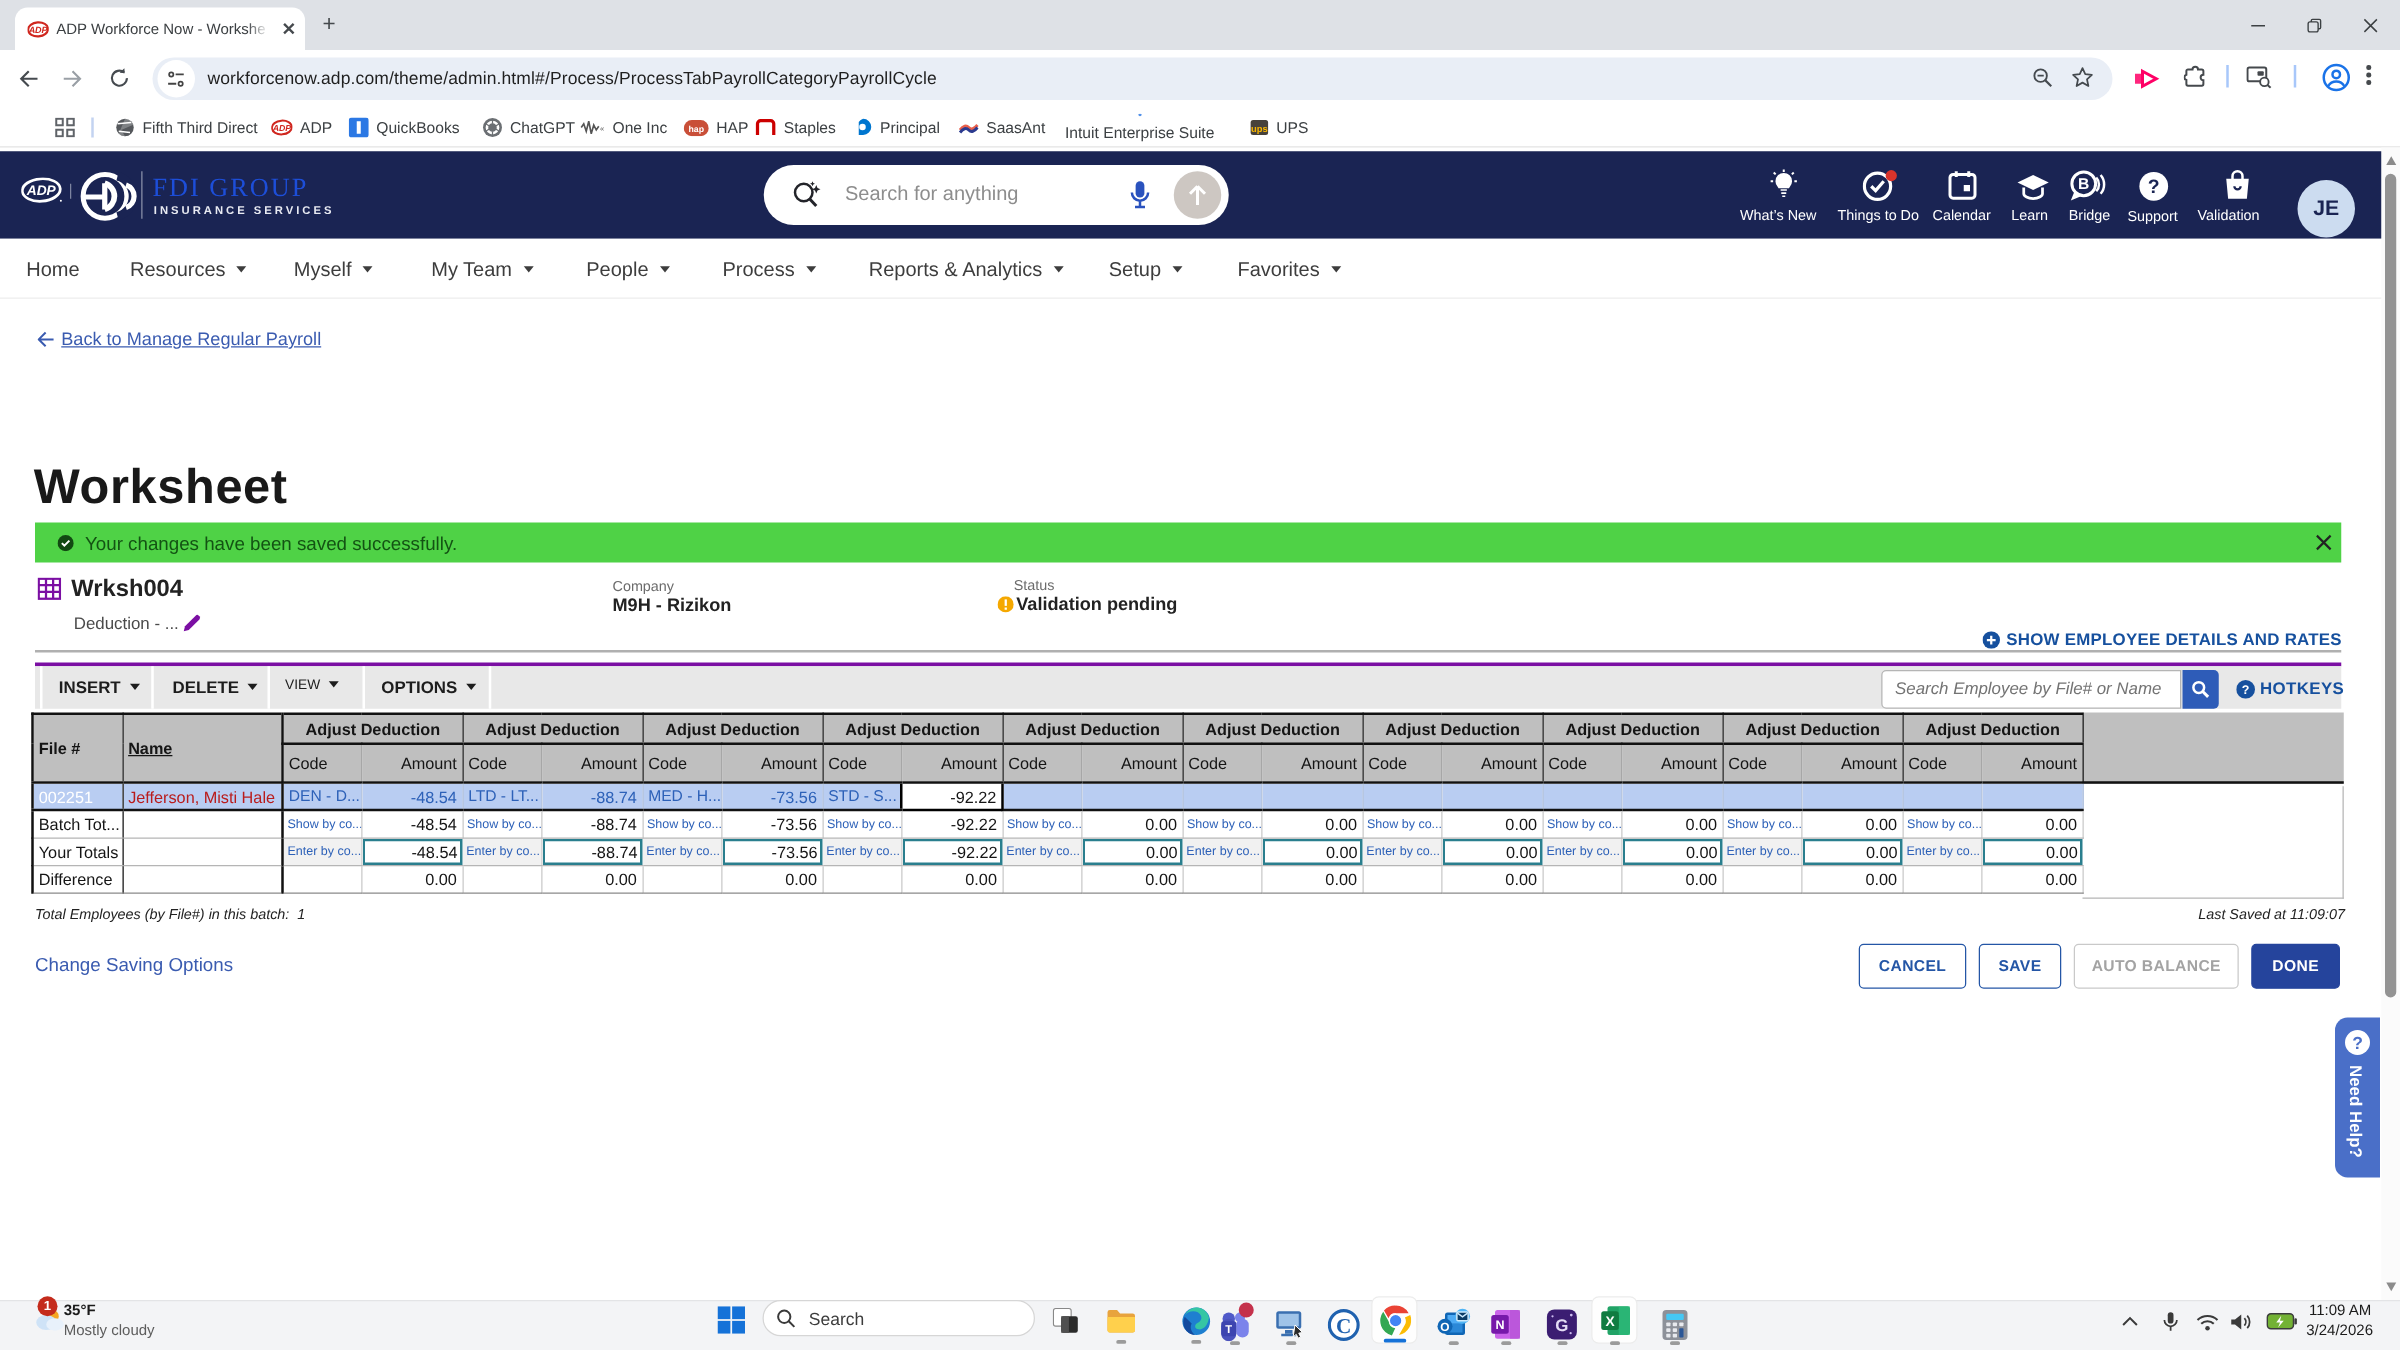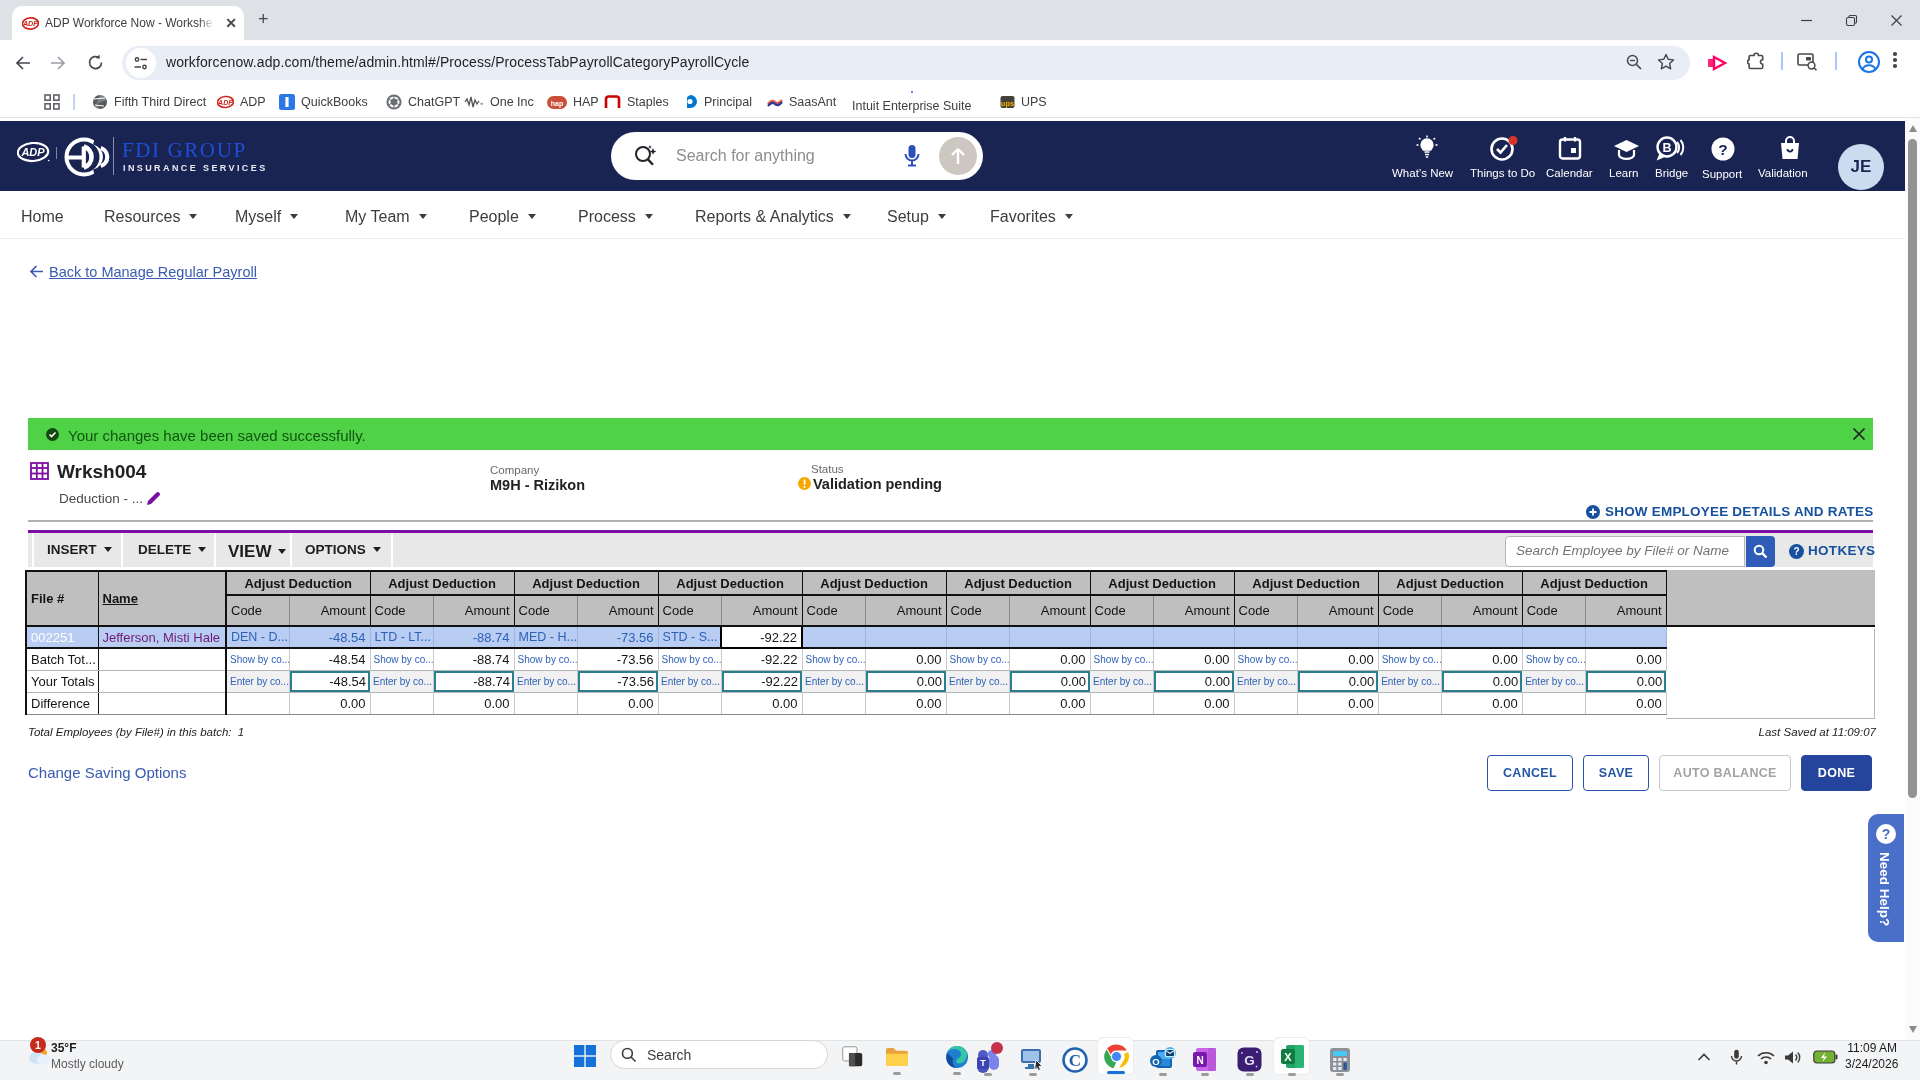--- a/index.html
+++ b/index.html
@@ -333,20 +333,21 @@
   <div class="navitem" style="left:578px;">Process<span class="caret"></span></div>
   <div class="navitem" style="left:695px;">Reports &amp; Analytics<span class="caret"></span></div>
   <div class="navitem" style="left:887px;">Setup<span class="caret"></span></div>
   <div class="navitem" style="left:990px;">Favorites<span class="caret"></span></div>
 
   <svg class="abs" style="left:30px;top:265px;" width="13" height="13" viewBox="0 0 13 13">
       <path d="M6.5 1 L1 6.5 L6.5 12 M1 6.5 H13" stroke="#3a5bb0" stroke-width="1.6" fill="none"></path>
     </svg>
   <div class="abs" style="left:49px;top:264px;font-size:14.5px;color:#3a5bb0;text-decoration:underline;">Back to Manage Regular Payroll</div>
 
+  <div class="abs" style="left:27px;top:368px;font-size:39px;font-weight:800;color:#191919;letter-spacing:0.5px;">Worksheet</div>
 
   <div class="abs" style="left:28px;top:418px;width:1845px;height:32px;background:#4fd246;"></div>
   <svg class="abs" style="left:46px;top:428px;" width="13" height="13" viewBox="0 0 13 13">
       <circle cx="6.5" cy="6.5" r="6.5" fill="#124912"></circle>
       <path d="M3.5 6.5 l2 2 L9.5 4.5" stroke="#fff" stroke-width="1.6" fill="none"></path>
     </svg>
   <div class="abs" style="left:68px;top:427px;font-size:15px;color:#135313;">Your changes have been saved successfully.</div>
   <svg class="abs" style="left:1852px;top:427px;" width="14" height="14" viewBox="0 0 14 14">
       <path d="M1.5 1.5 L12.5 12.5 M12.5 1.5 L1.5 12.5" stroke="#222" stroke-width="1.7"></path>
     </svg>
@@ -385,21 +386,21 @@
 
   <div class="abs" style="left:28px;top:530px;width:1845px;height:3px;background:#7b0fa3;"></div>
   <div class="abs" style="left:28px;top:533px;width:1845px;height:34px;background:#e8e8e8;"></div>
   <div class="abs" style="left:32px;top:533px;width:2px;height:34px;background:#fff;"></div>
   <div class="abs" style="left:121px;top:533px;width:2px;height:34px;background:#fff;"></div>
   <div class="abs" style="left:214px;top:533px;width:2px;height:34px;background:#fff;"></div>
   <div class="abs" style="left:290px;top:533px;width:2px;height:34px;background:#fff;"></div>
   <div class="abs" style="left:391px;top:533px;width:2px;height:34px;background:#fff;"></div>
   <div class="abs" style="left:47px;top:542px;font-size:13.5px;font-weight:bold;color:#1d1d1d;">INSERT<span class="caret" style="border-top-color:#1d1d1d;margin-left:7px;"></span></div>
   <div class="abs" style="left:138px;top:542px;font-size:13.5px;font-weight:bold;color:#1d1d1d;">DELETE<span class="caret" style="border-top-color:#1d1d1d;margin-left:7px;"></span></div>
-  <div class="abs" style="left:228px;top:542px;font-size:17px;font-weight:bold;color:#1d1d1d;">VIEW<span class="caret" style="border-top-color:#1d1d1d;margin-left:7px;"></span></div>
+  <div class="abs" style="left:228px;top:542px;font-size:11px;font-weight:normal;color:#1d1d1d;">VIEW<span class="caret" style="border-top-color:#1d1d1d;margin-left:7px;"></span></div>
   <div class="abs" style="left:305px;top:542px;font-size:13.5px;font-weight:bold;color:#1d1d1d;">OPTIONS<span class="caret" style="border-top-color:#1d1d1d;margin-left:7px;"></span></div>
   <div class="abs" style="left:1505px;top:536px;width:240px;height:31px;background:#fff;border:1px solid #b5b5b5;border-radius:4px 0 0 4px;"></div>
   <div class="abs" style="left:1516px;top:543px;font-size:13.5px;font-style:italic;color:#737373;">Search Employee by File# or Name</div>
   <div class="abs" style="left:1746px;top:536px;width:29px;height:31px;background:#2e5cb8;border-radius:0 4px 4px 0;"></div>
   <svg class="abs" style="left:1753px;top:544px;" width="15" height="15" viewBox="0 0 15 15">
       <circle cx="6" cy="6" r="4.3" fill="none" stroke="#fff" stroke-width="2"></circle>
       <line x1="9.2" y1="9.2" x2="13.5" y2="13.5" stroke="#fff" stroke-width="2.4"></line>
     </svg>
   <svg class="abs" style="left:1789px;top:544px;" width="15" height="15" viewBox="0 0 15 15">
       <circle cx="7.5" cy="7.5" r="7.5" fill="#16509e"></circle>
@@ -466,21 +467,21 @@
           <td class="shdr amt" style="border-right:1.5px solid #111;">Amount</td>
           <td class="shdr" style="border-right:1px solid #8a8a8a;">Code</td>
           <td class="shdr amt" style="border-right:1.5px solid #111;">Amount</td>
           <td class="shdr" style="border-right:1px solid #8a8a8a;">Code</td>
           <td class="shdr amt" style="border-right:1.5px solid #111;">Amount</td>
           <td class="shdr" style="border-right:1px solid #8a8a8a;">Code</td>
           <td class="shdr amt" style="border-right:1.5px solid #111;">Amount</td>
         </tr>
   <tr style="background:#b9cdf2;">
           <td style="color:#fff;font-size:13px;border-right:1.5px solid #111;border-bottom:2px solid #111;">002251</td>
-          <td style="color:#701a75;border-right:2px solid #111;border-bottom:2px solid #111;">Jefferson, Misti Hale</td>
+          <td style="color:#b91c1c;border-right:2px solid #111;border-bottom:2px solid #111;">Jefferson, Misti Hale</td>
           <td class="bluecode" style="border-right:1px solid #9fb4d8;border-bottom:2px solid #111;">DEN - D...</td>
           <td class="amt" style="color:#2d61b8;border-right:1px solid #9fb4d8;border-bottom:2px solid #111;">-48.54</td>
           <td class="bluecode" style="border-right:1px solid #9fb4d8;border-bottom:2px solid #111;">LTD - LT...</td>
           <td class="amt" style="color:#2d61b8;border-right:1px solid #9fb4d8;border-bottom:2px solid #111;">-88.74</td>
           <td class="bluecode" style="border-right:1px solid #9fb4d8;border-bottom:2px solid #111;">MED - H...</td>
           <td class="amt" style="color:#2d61b8;border-right:1px solid #9fb4d8;border-bottom:2px solid #111;">-73.56</td>
           <td class="bluecode" style="border-right:1px solid #9fb4d8;border-bottom:2px solid #111;">STD - S...</td>
           <td class="amt" style="background:#fff;border:2.5px solid #000;">-92.22</td>
           <td class="bluecode" style="border-right:1px solid #9fb4d8;border-bottom:2px solid #111;"></td>
           <td class="amt" style="color:#2d61b8;border-right:1px solid #9fb4d8;border-bottom:2px solid #111;"></td>

